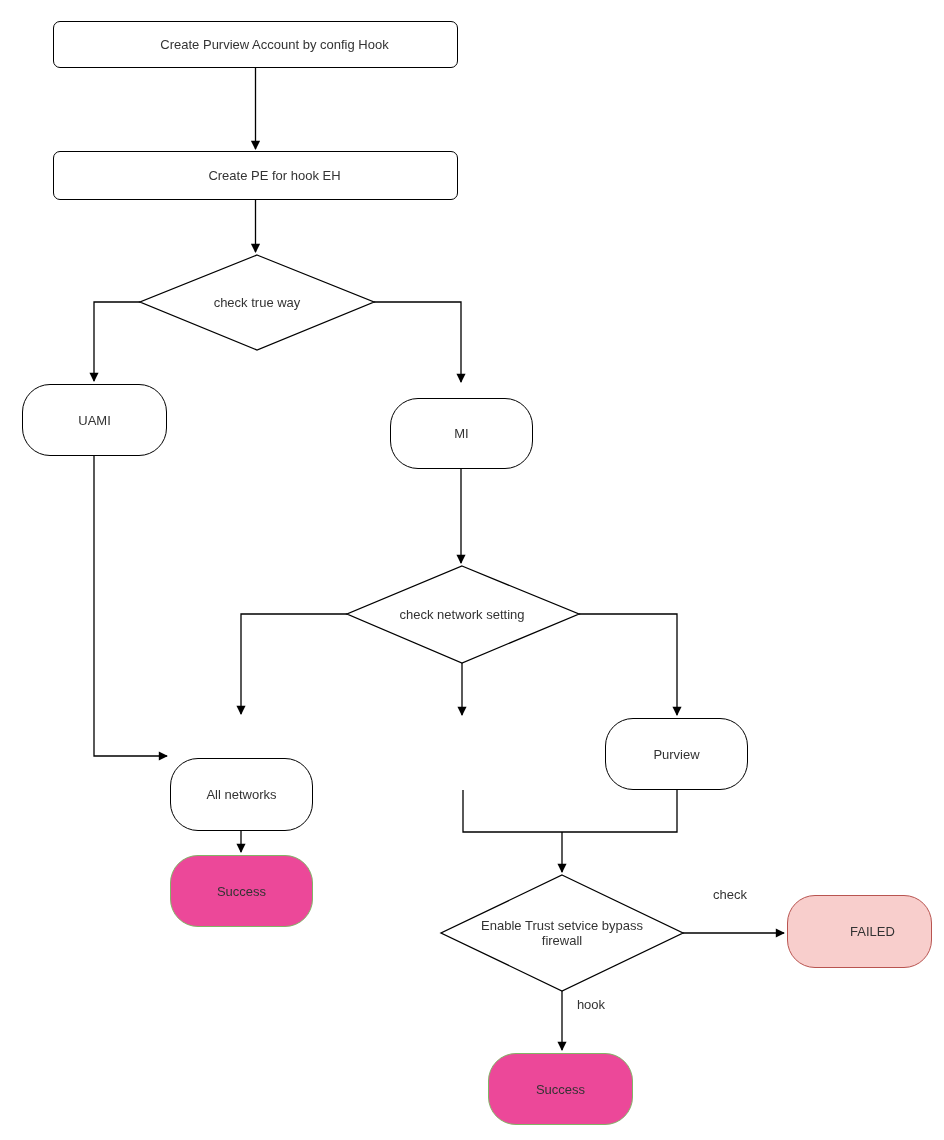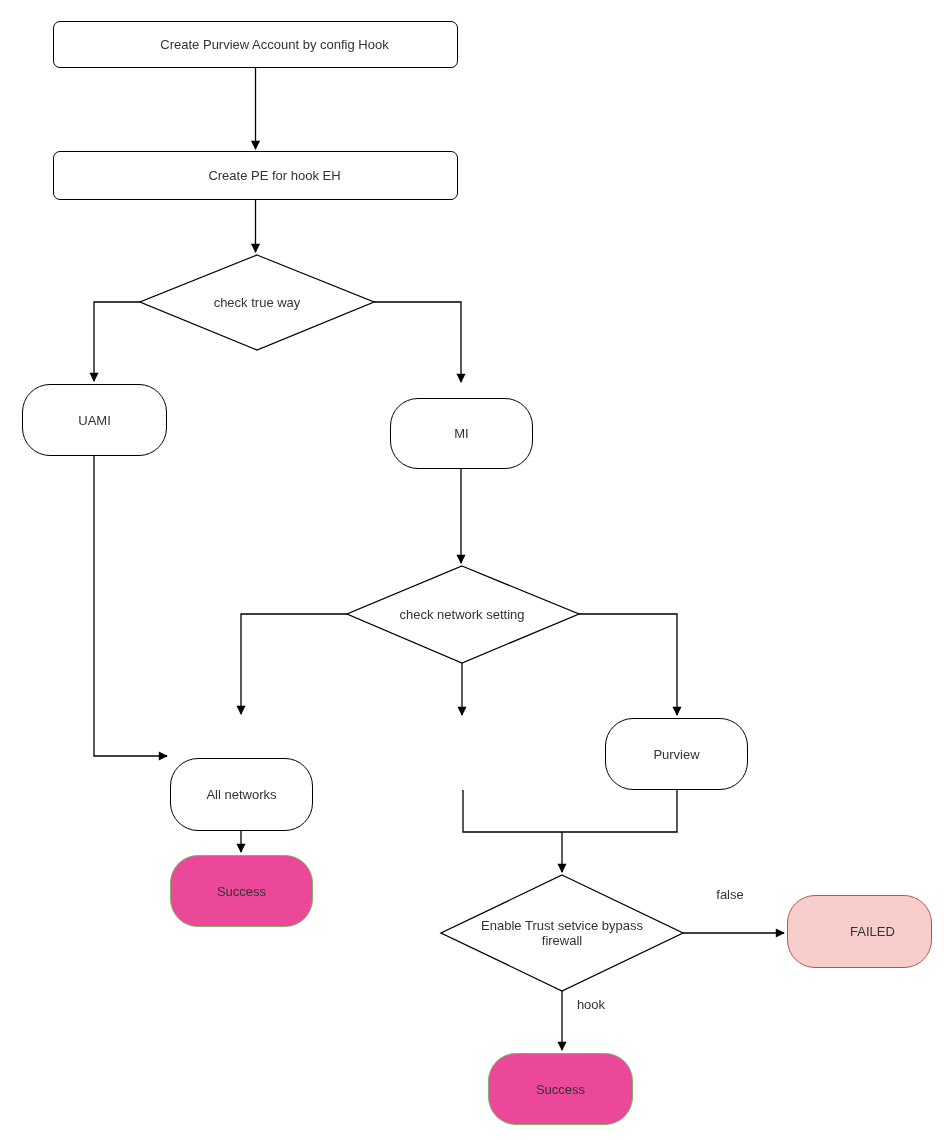--- a/index.html
+++ b/index.html
@@ -124,21 +124,21 @@
 
   <div class="node rounded" id="n-all-networks">All networks</div>
 
 
   <div class="node rounded" id="n-disabled">Purview</div>
 
   <div class="node rounded terminal-success" id="n-success-left">Success</div>
 
   <div class="diamond-label" id="d-trust-label">Enable Trust setvice bypass firewall</div>
 
-  <div class="edge-label" id="l-false">false</div>
+  <div class="edge-label" id="l-false">check</div>
 
   <div class="edge-label" id="l-true">hook</div>
 
   <div class="node rounded terminal-failed" id="n-failed">FAILED</div>
 
   <div class="node rounded terminal-success" id="n-success-bottom">Success</div>
 
 </div>
 
 </body></html>

